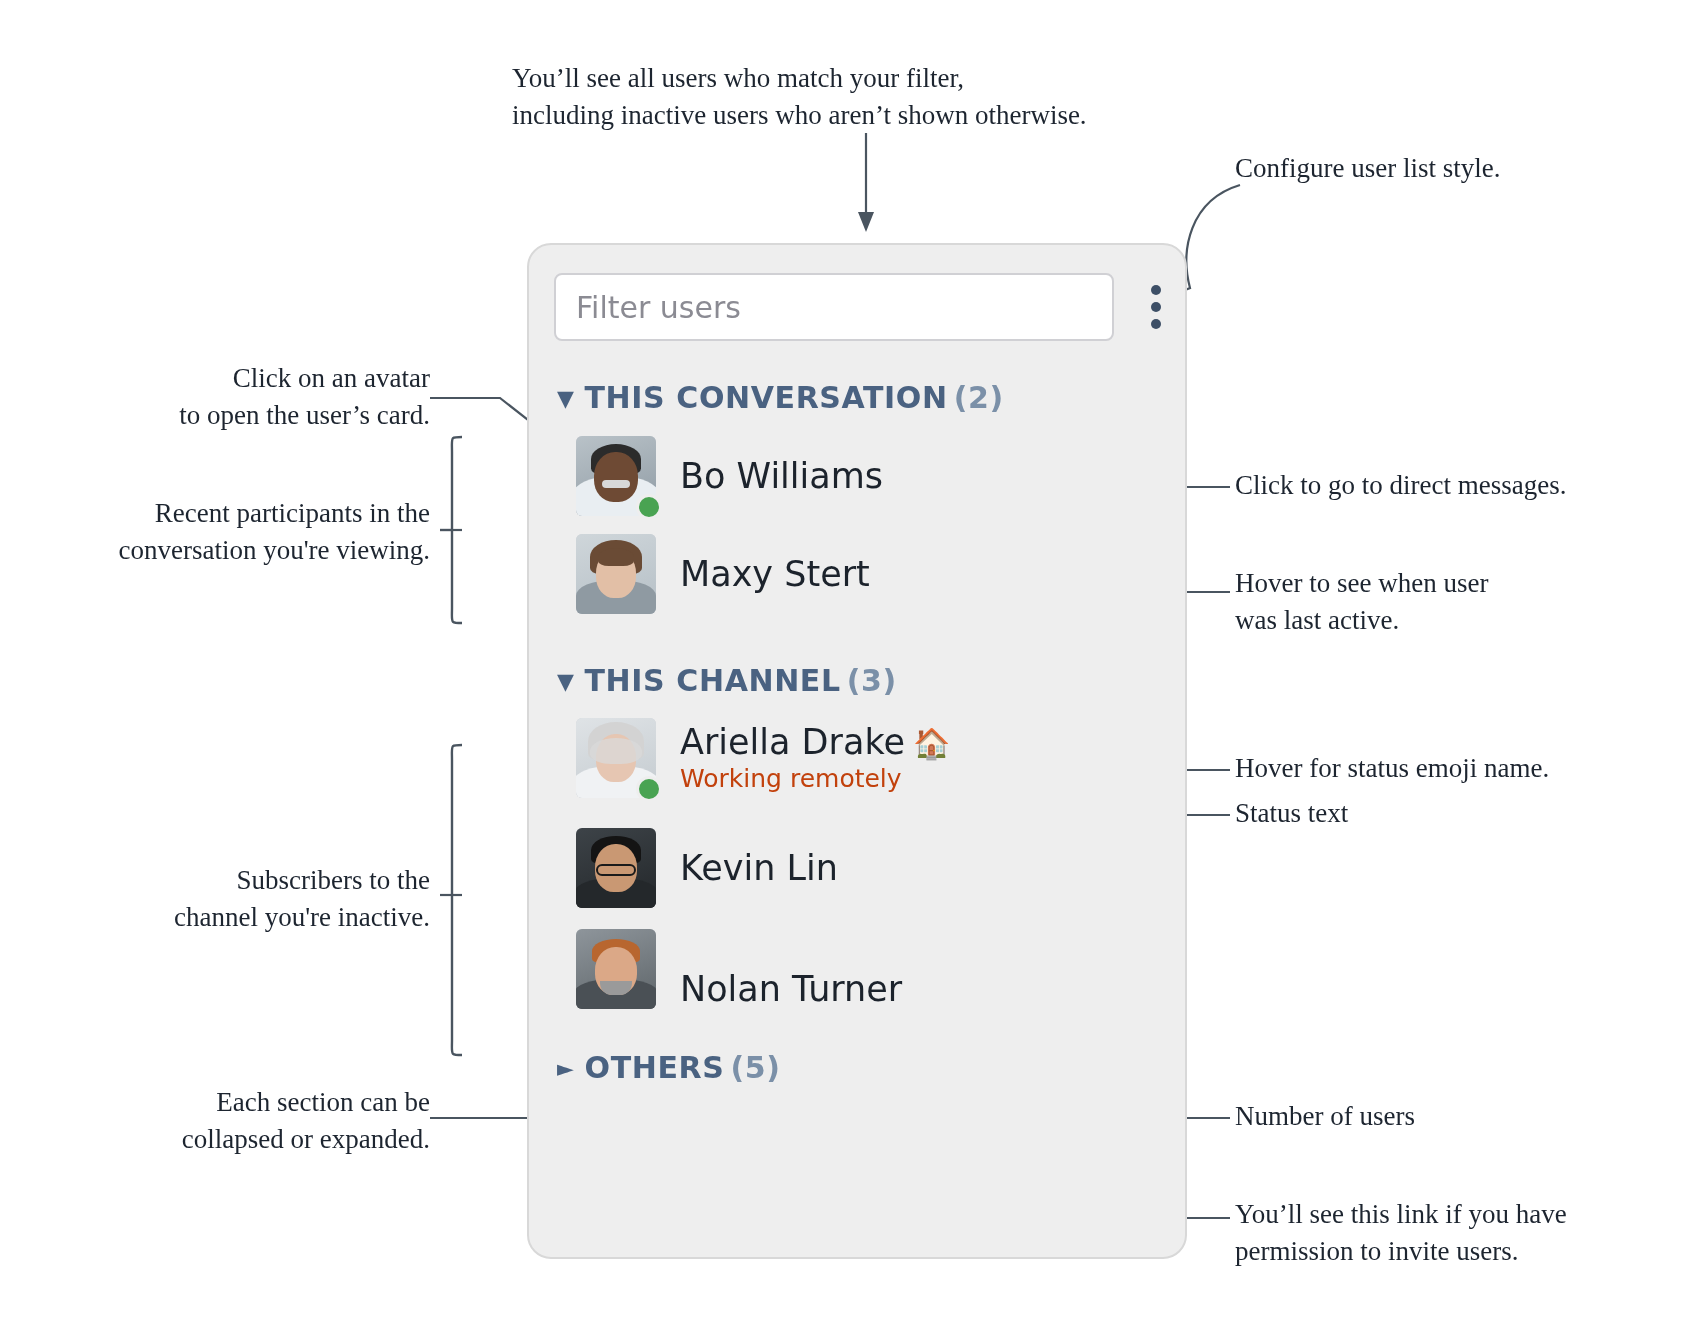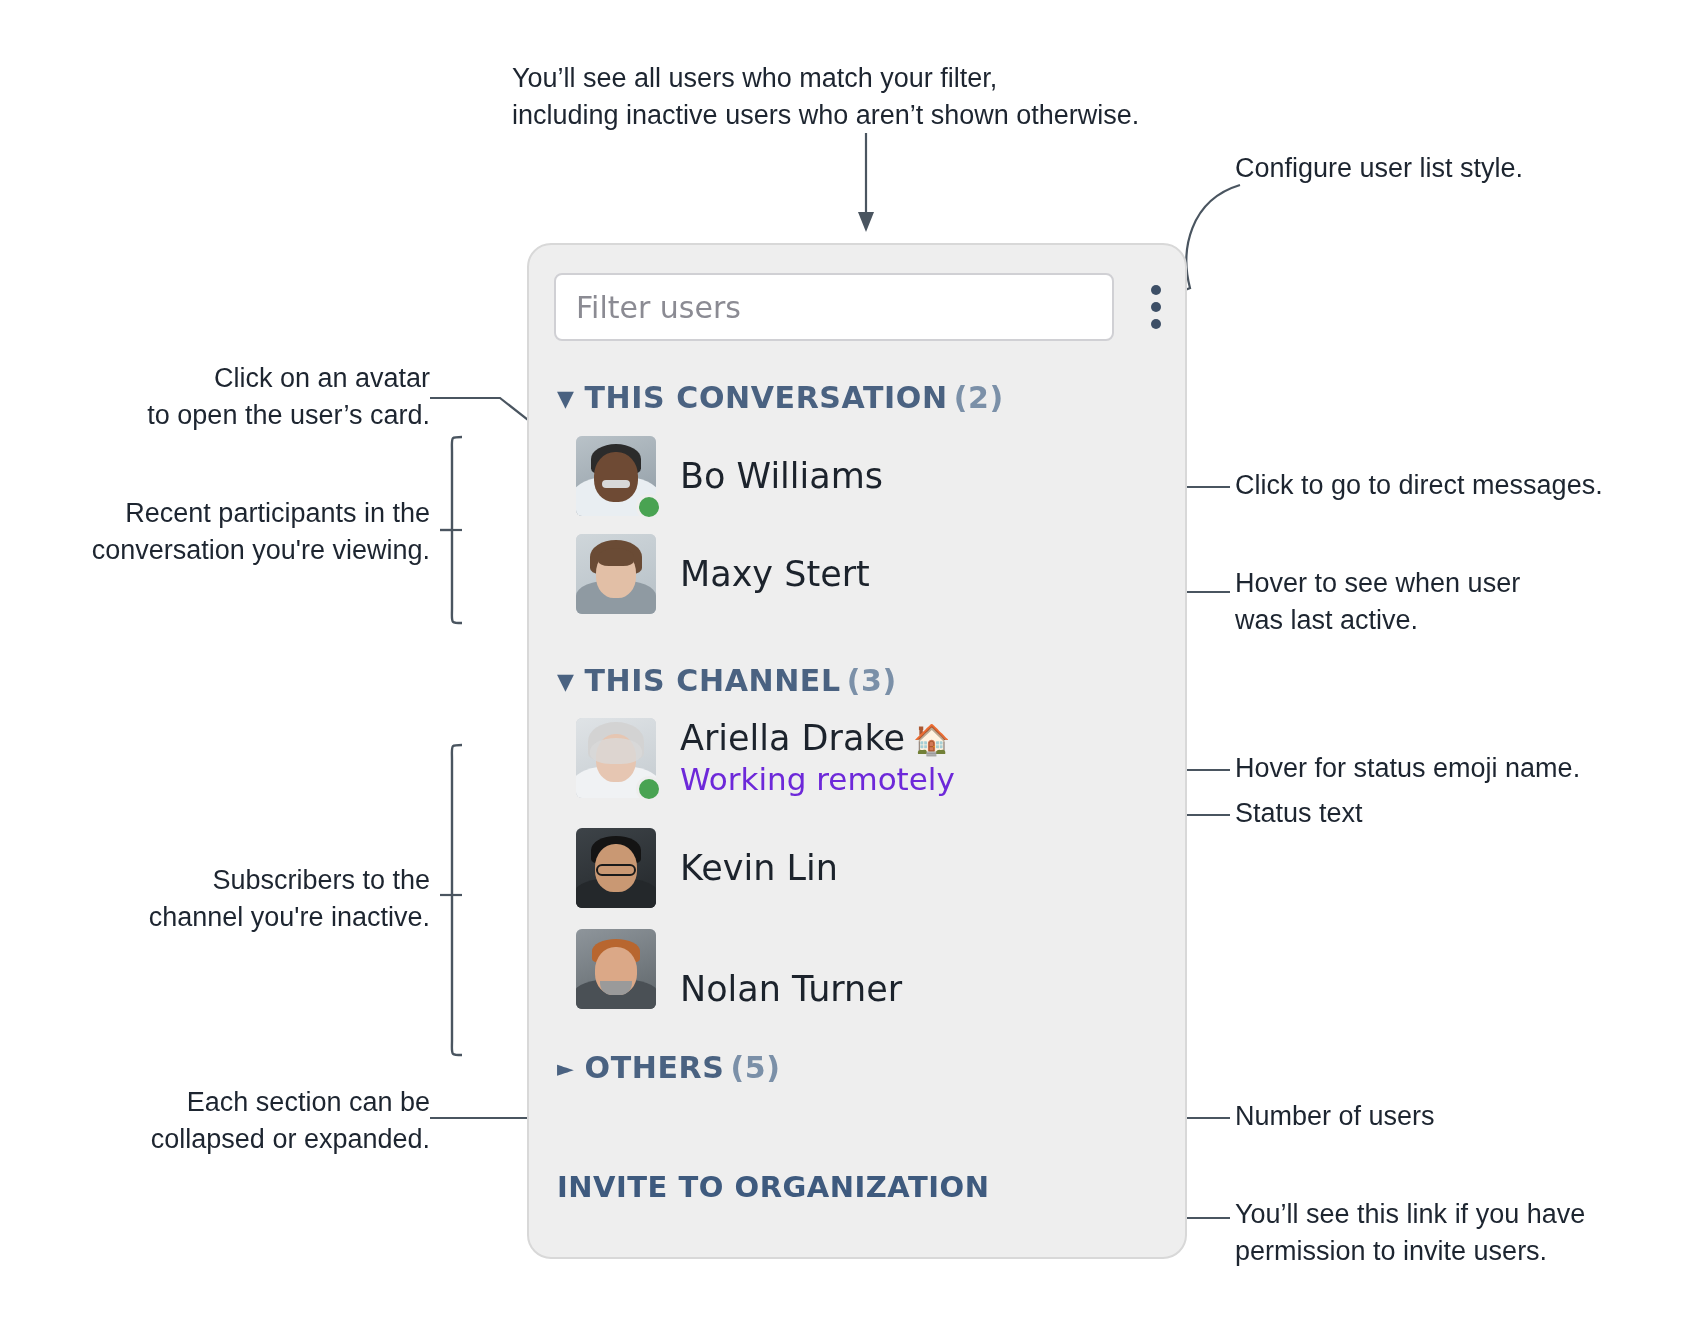--- a/index.html
+++ b/index.html
@@ -16,21 +16,21 @@
     overflow: hidden;
   }
 
   
   .annot {
     position: absolute;
     font-size: 27px;
     line-height: 1.38;
     color: #1d2530;
     white-space: pre-line;
-    font-family: Liberation Sans, sans-serif;
+    font-family: Liberation Serif, serif;
   }
   .annot.right { text-align: left; }
   .annot.left  { text-align: right; }
 
   
   #connectors {
     position: absolute;
     left: 0; top: 0;
     width: 1683px; height: 1328px;
     pointer-events: none;
@@ -154,22 +154,22 @@
     justify-content: center;
   }
   .user-name {
     font-size: 35px;
     color: #1c232c;
     line-height: 1.15;
     white-space: nowrap;
   }
   .status-emoji { font-size: 30px; margin-left: 8px; }
   .user-status {
-    font-size: 31px;
-    color: #6d28d9;
+    font-size: 25px;
+    color: #c2410c;
     line-height: 1.2;
     margin-top: 2px;
     white-space: nowrap;
   }
 
   .invite-link {
     position: absolute;
     left: 28px;
     top: 925px;
     font-size: 29px;
@@ -375,14 +375,13 @@
     </div>
     <div class="user-text">
       <div class="user-name">Nolan Turner</div>
     </div>
   </div>
 
   <div class="section-header" style="top:805px;">
     <span class="tri">►</span><span>OTHERS</span><span class="count">(5)</span>
   </div>
 
-  <div class="invite-link">INVITE TO ORGANIZATION</div>
 </div>
 
 </body></html>

